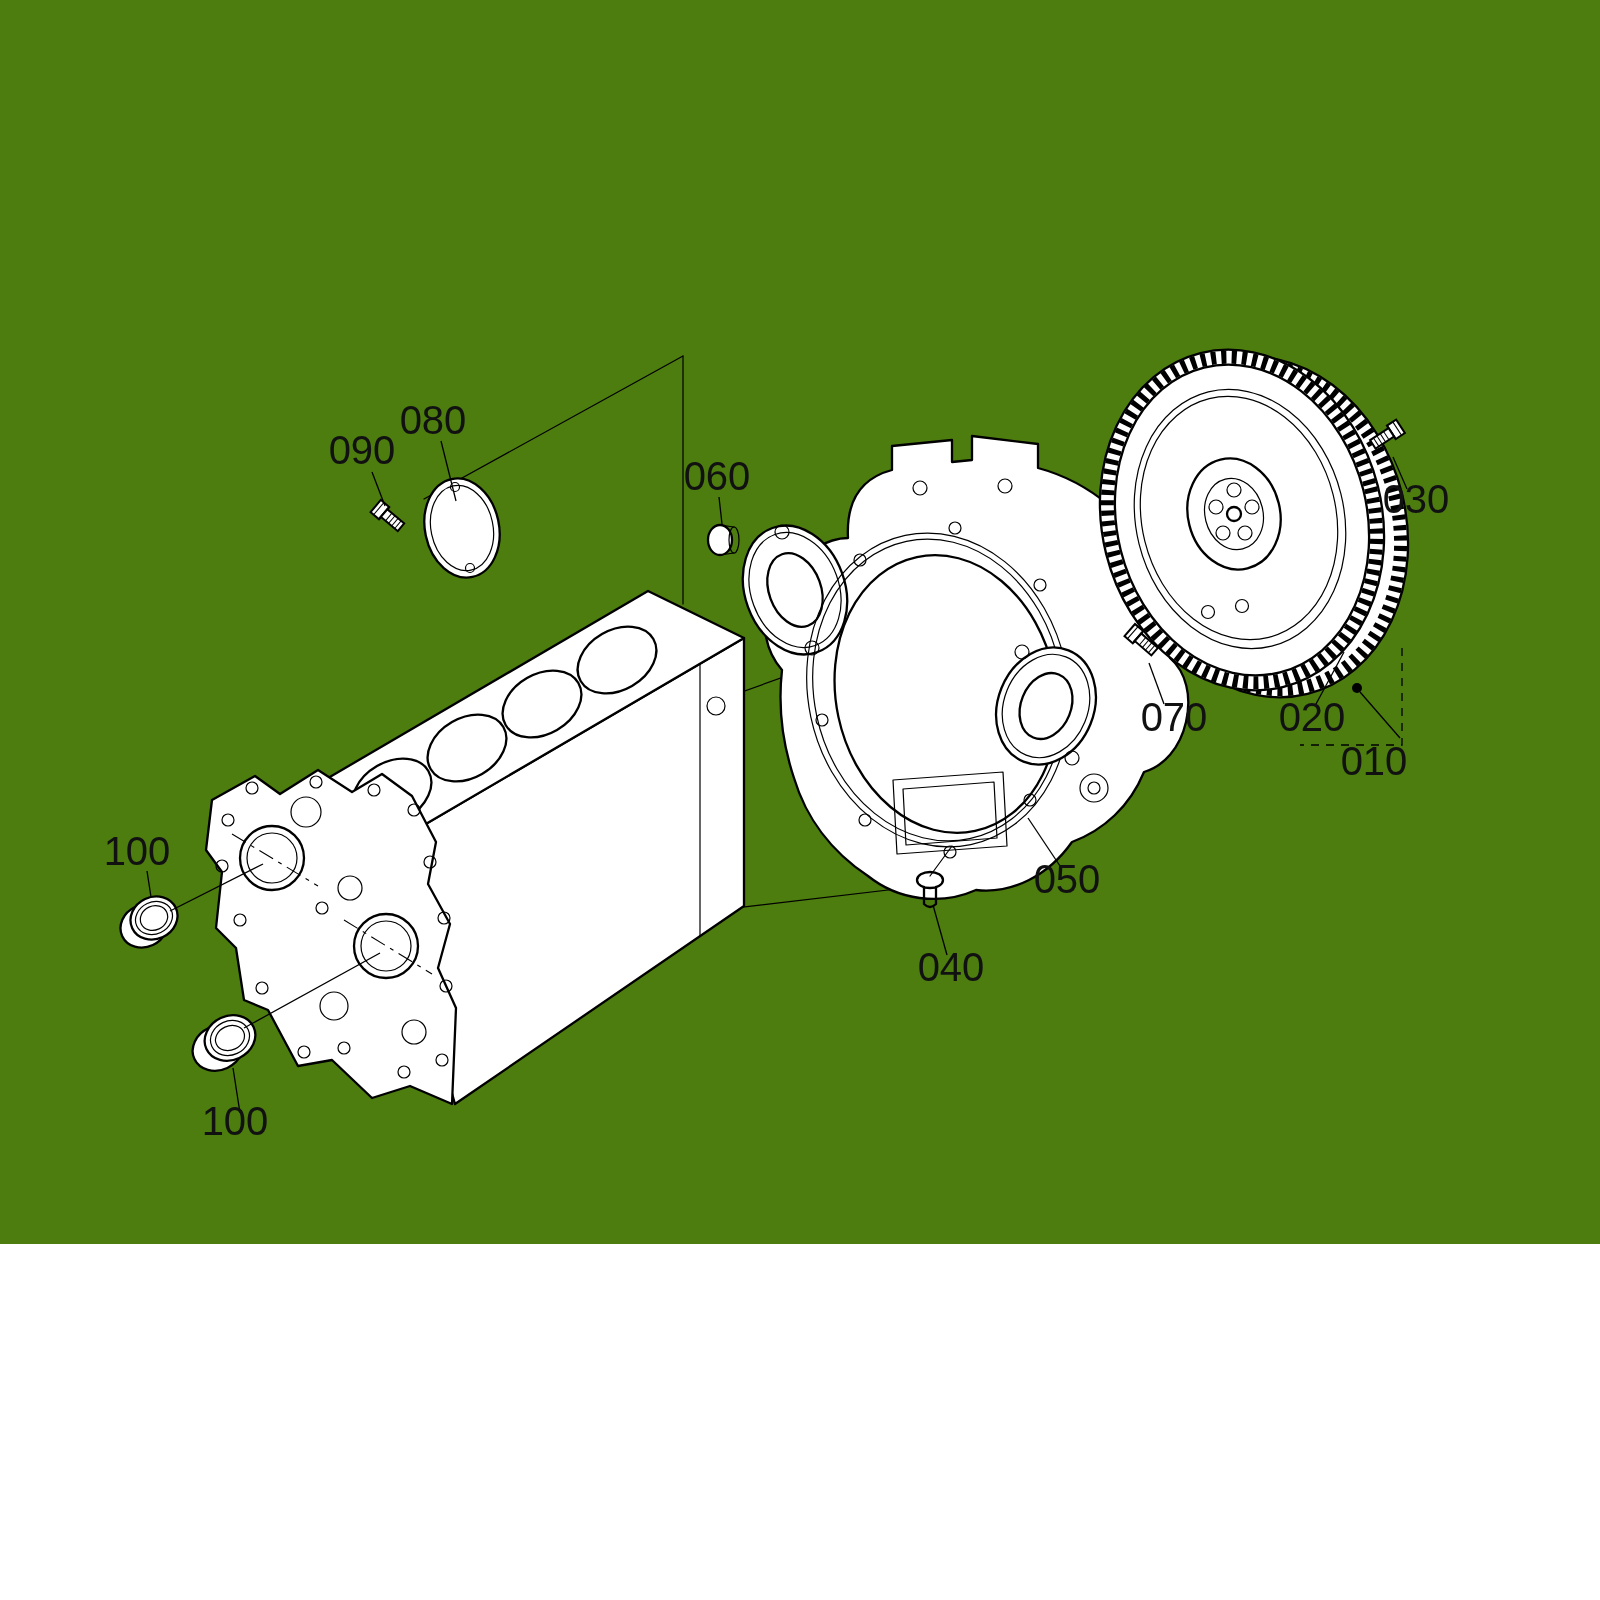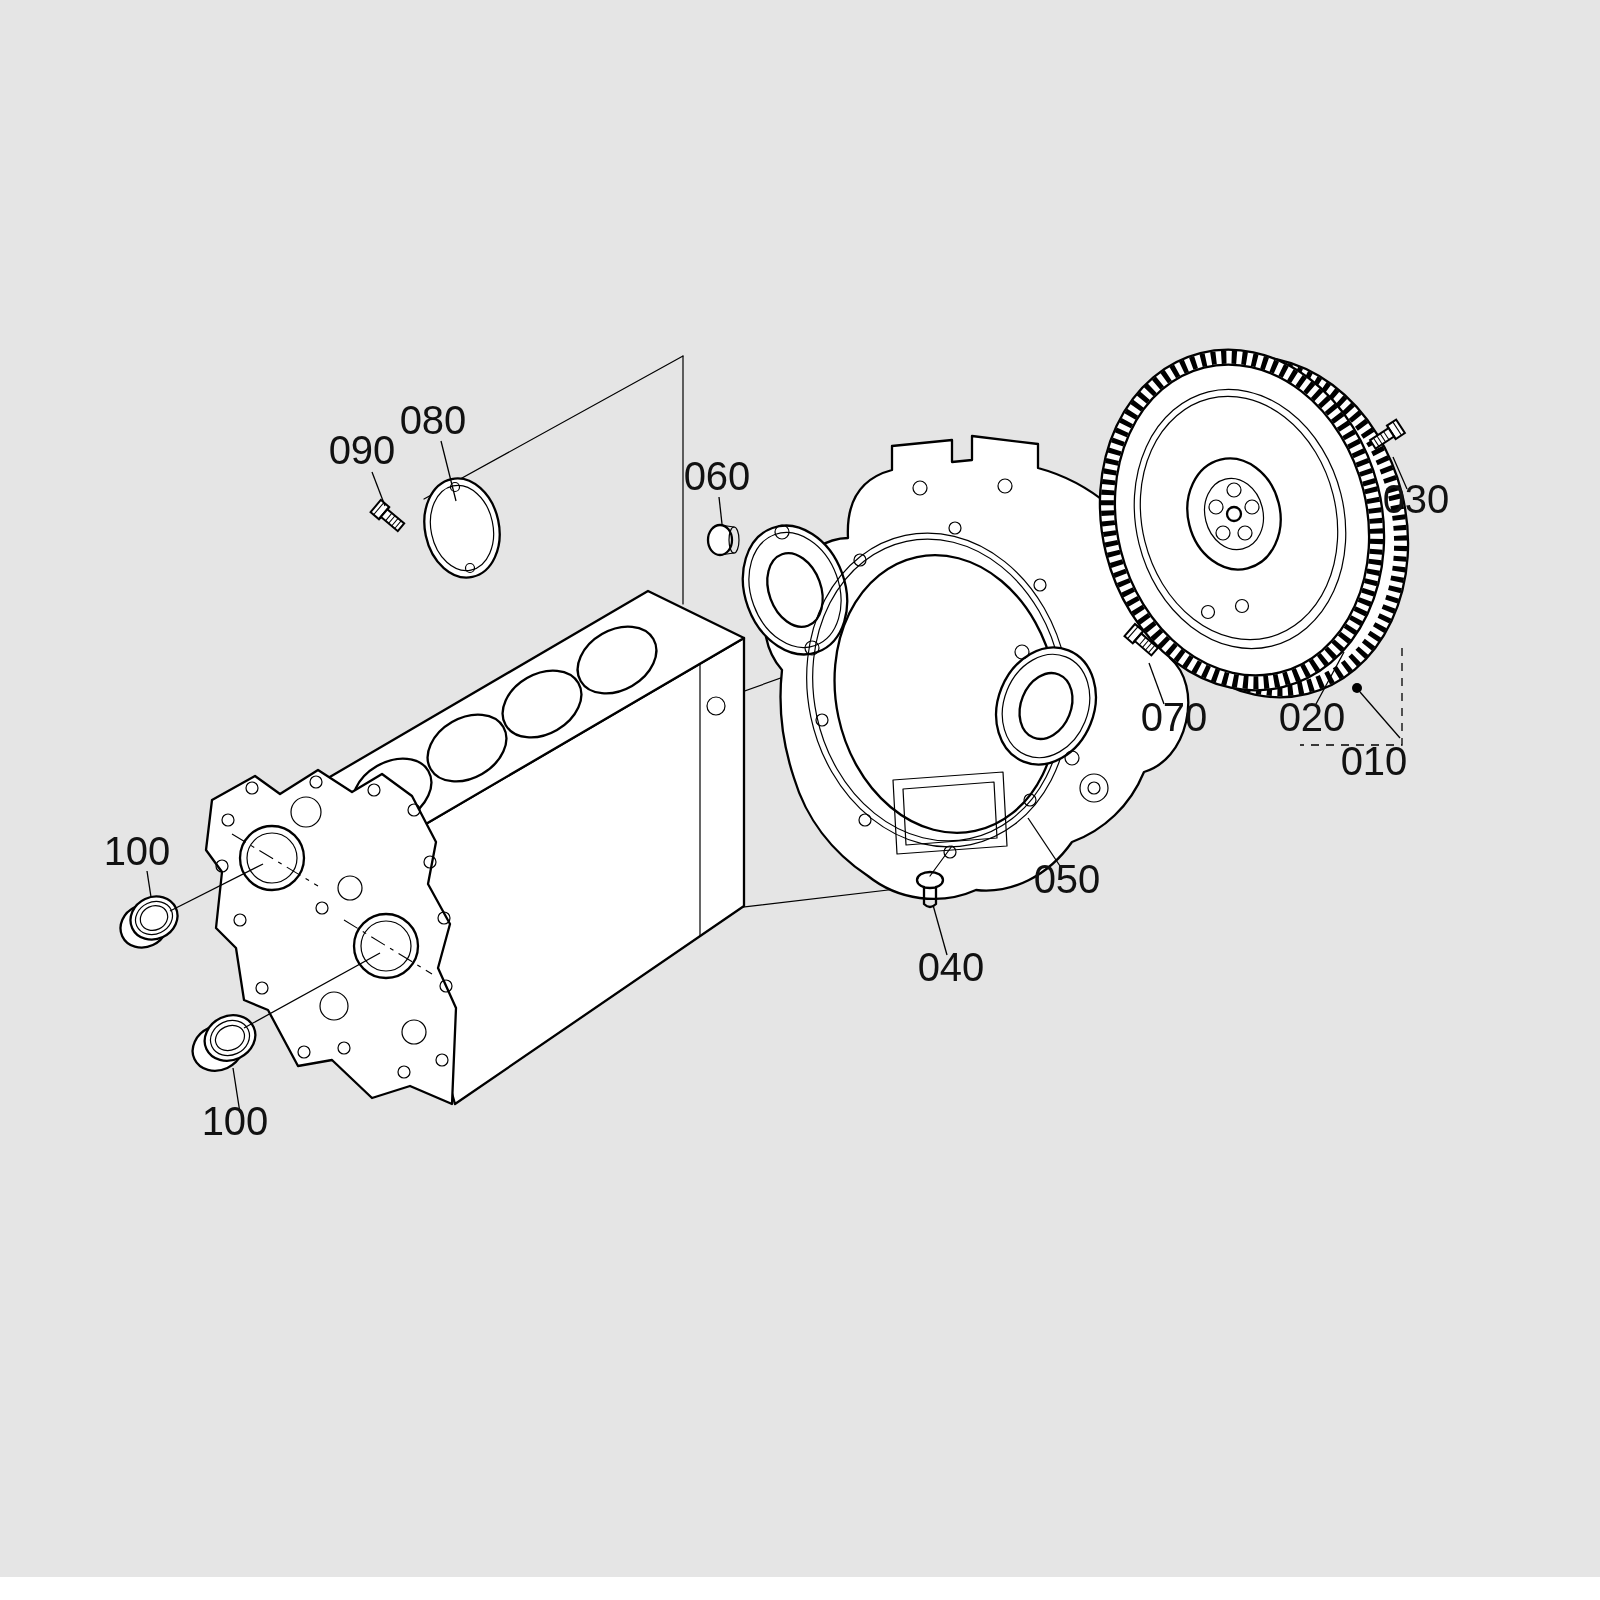--- a/index.html
+++ b/index.html
@@ -1,20 +1,20 @@
 <!DOCTYPE html>
 <html><head>
 <meta charset="utf-8">
 <style>
   html, body { margin: 0; padding: 0; background: #ffffff; }
   .stage {
     position: relative;
     width: 1600px;
-    height: 1577px;
-    background: #e5e5e5;
+    height: 1244px;
+    background: #4d7c0f;
     font-family: "Liberation Sans", sans-serif;
   }
   svg { display: block; }
   .callout {
     font-family: "Liberation Sans", sans-serif;
     font-size: 40px;
     fill: #111111;
     cursor: pointer;
   }
   .bold { stroke: #000; stroke-width: 2.3; fill: none; stroke-linecap: round; stroke-linejoin: round; }

